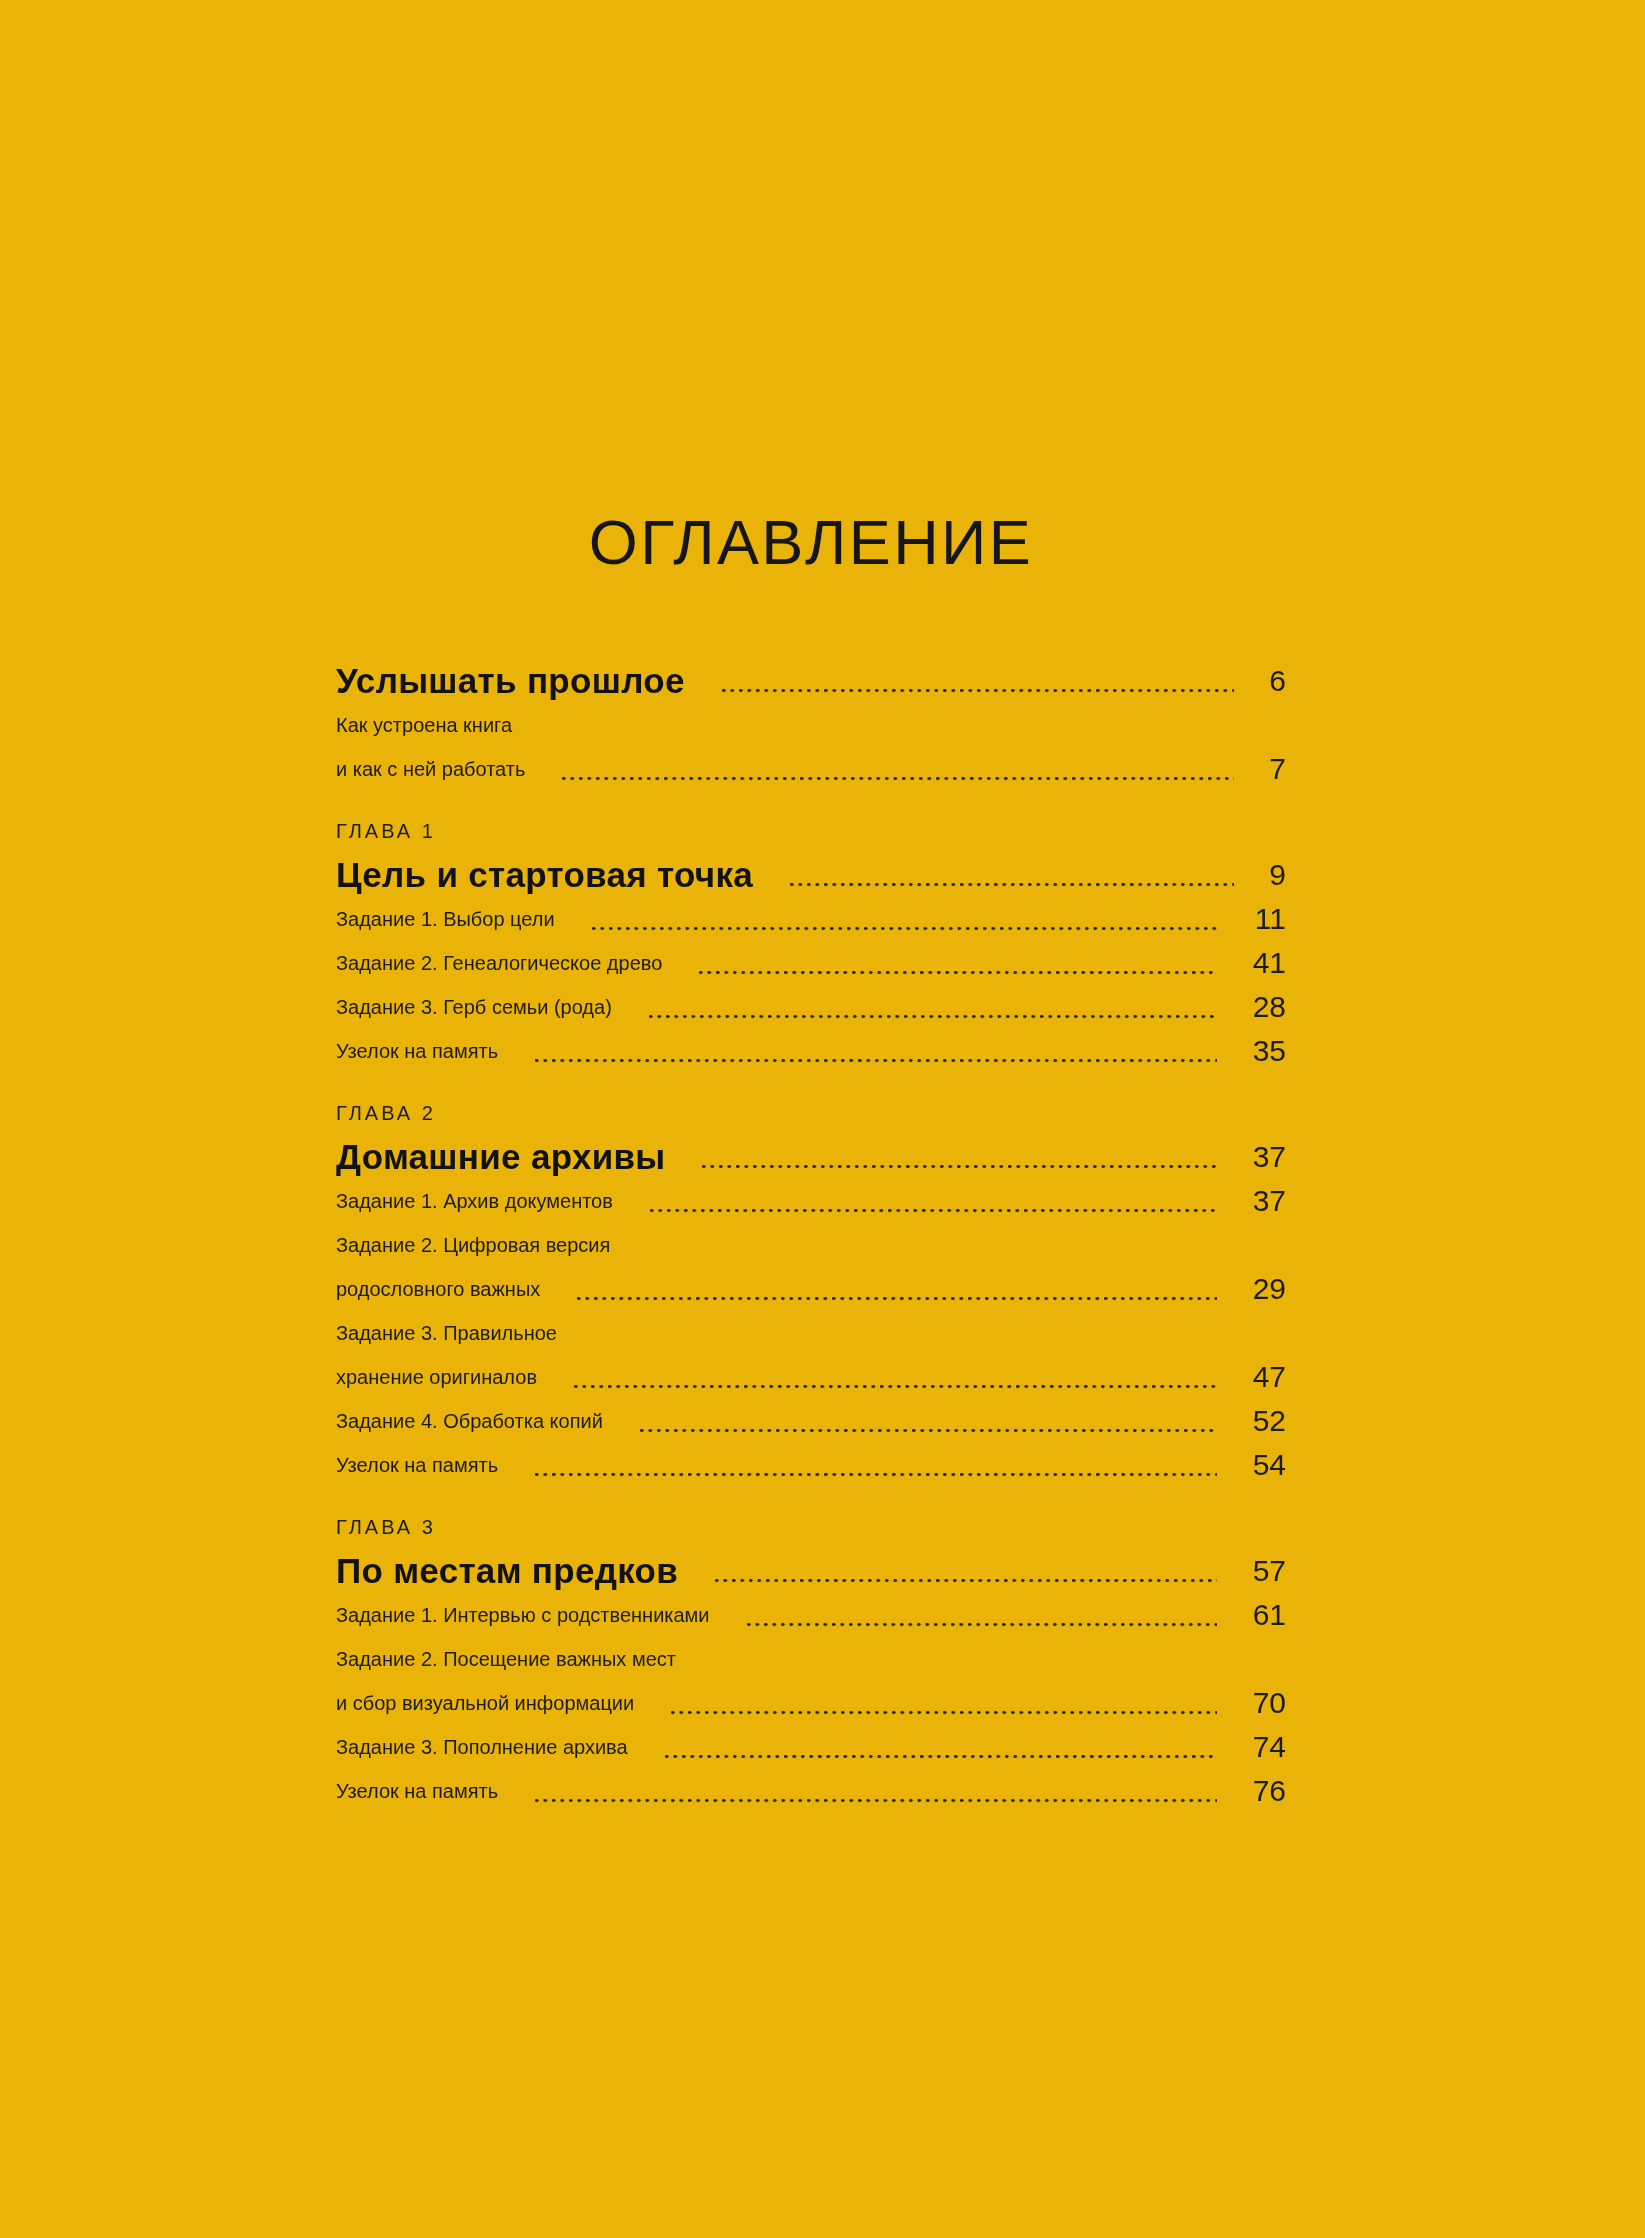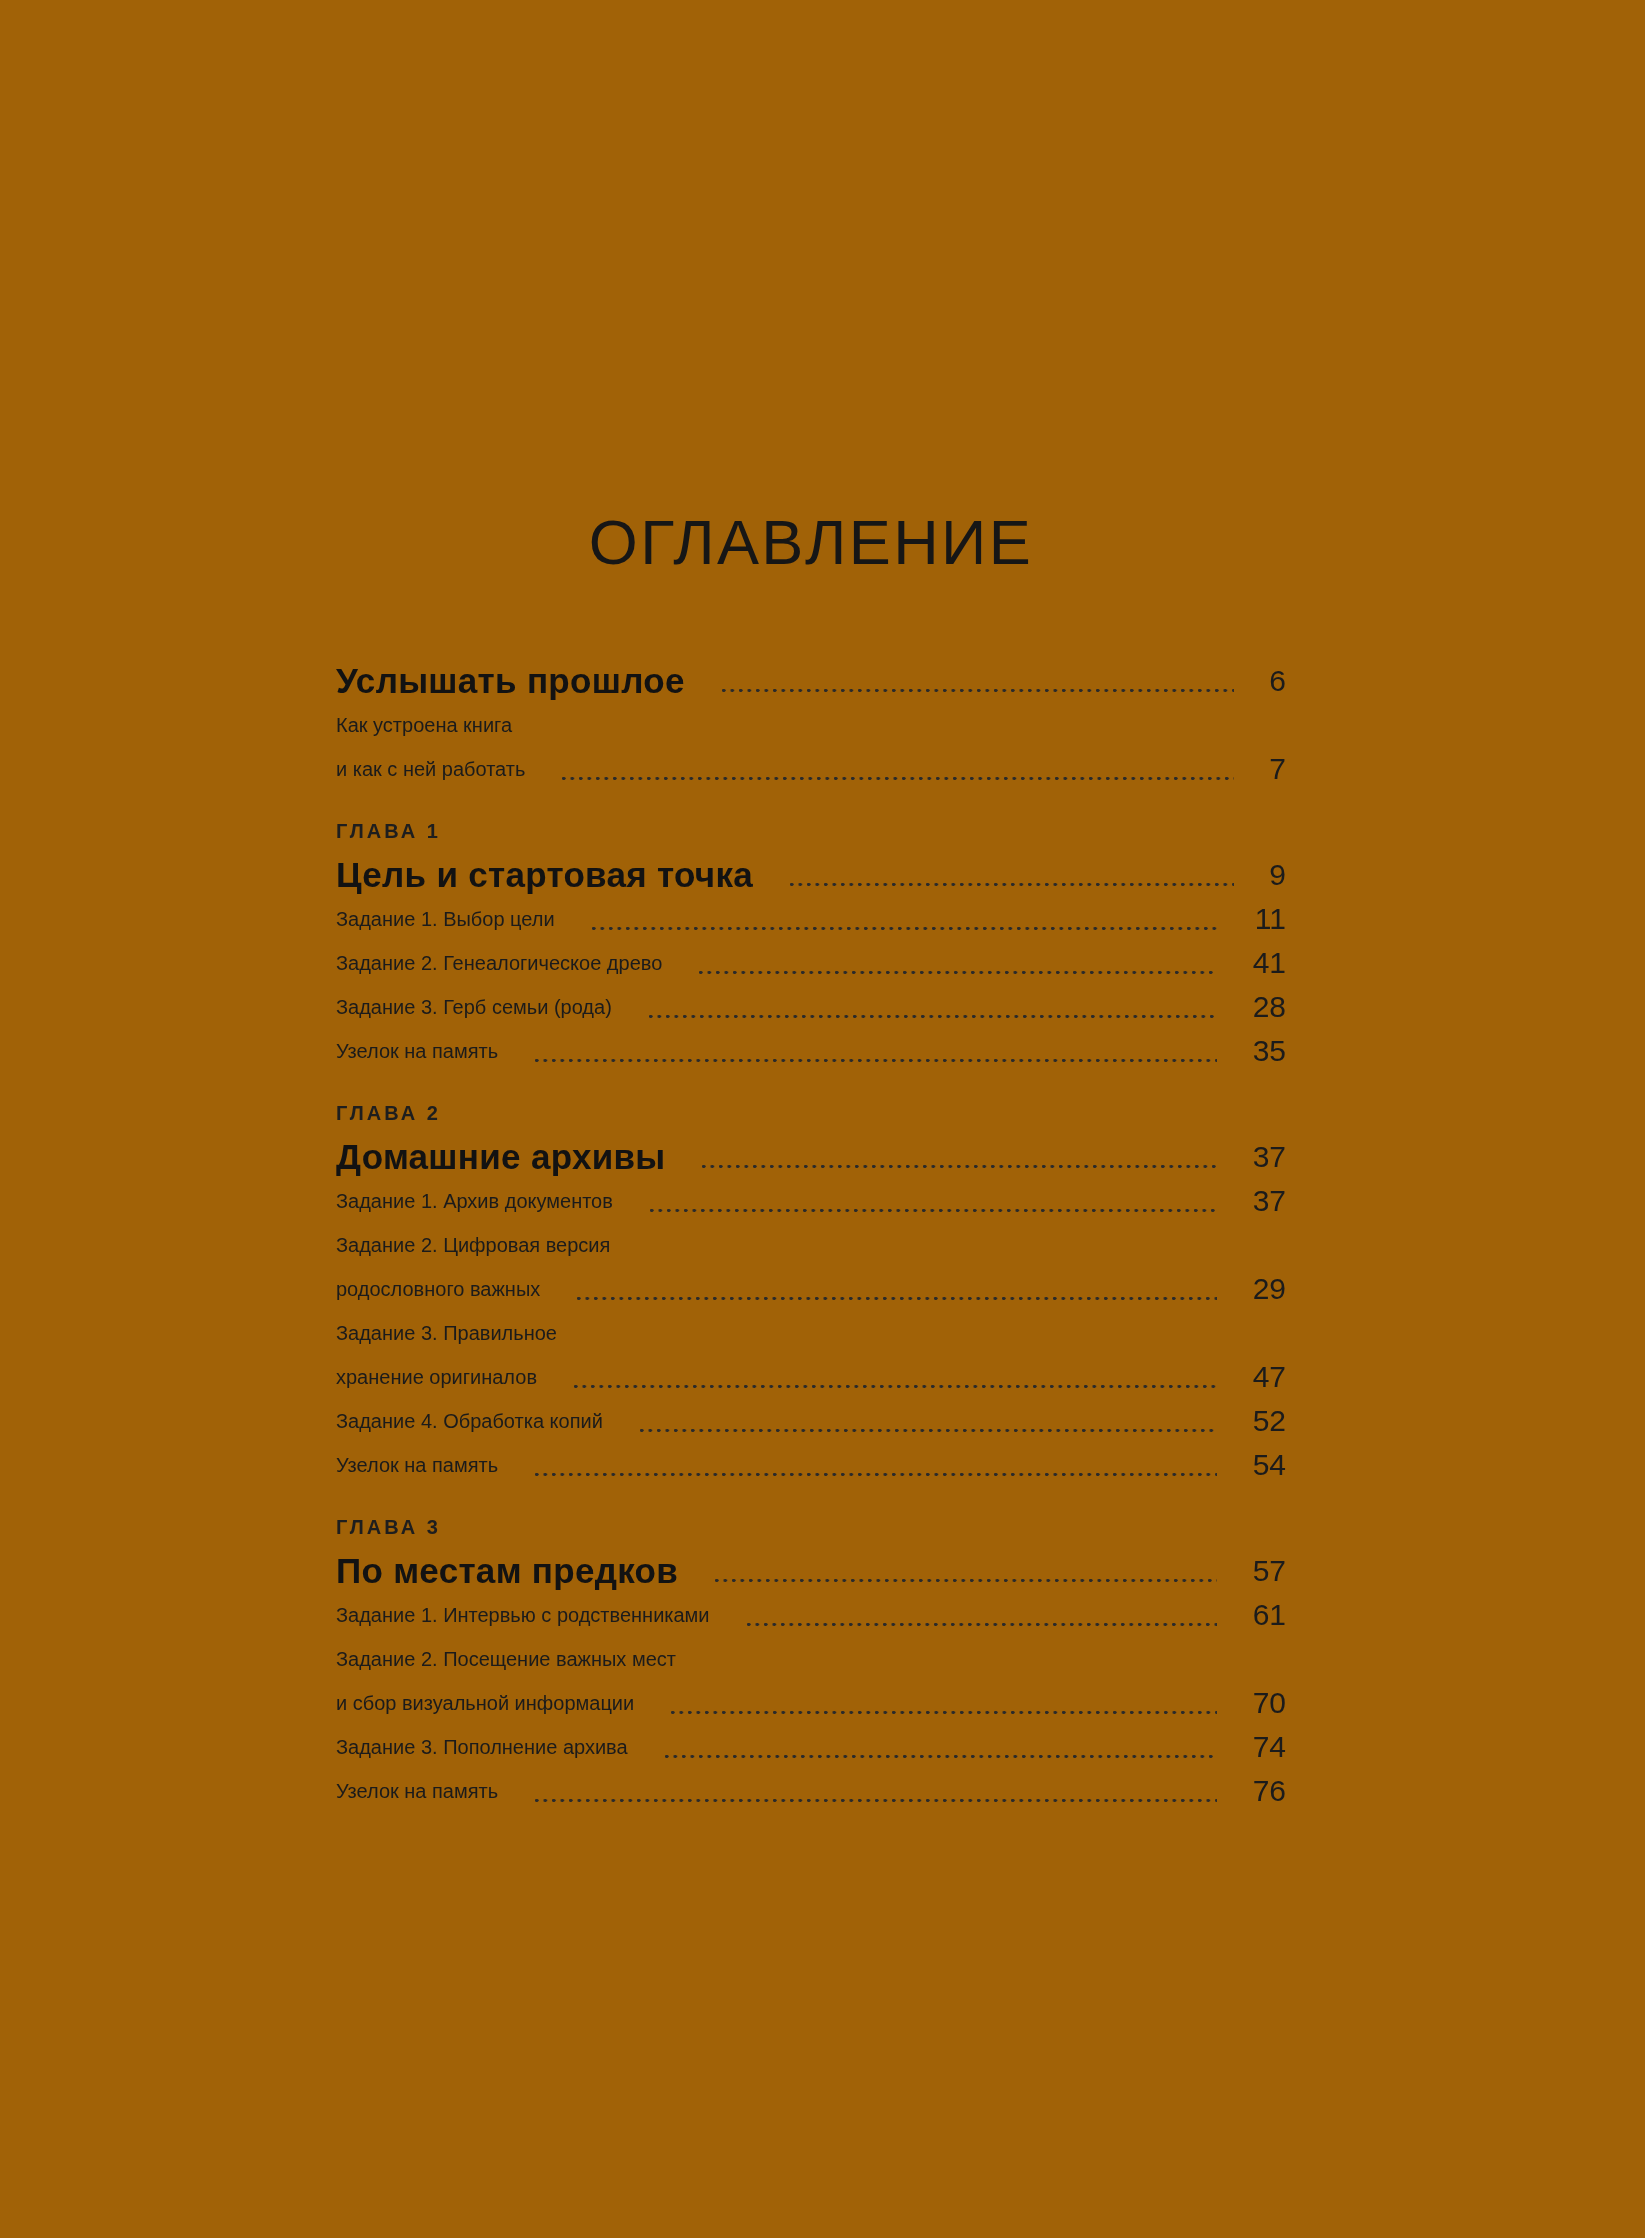--- a/index.html
+++ b/index.html
@@ -5,21 +5,21 @@
   html, body {
     margin: 0;
     padding: 0;
     background: #ffffff;
   }
   .page {
     position: relative;
     width: 1645px;
     height: 2239px;
     box-sizing: border-box;
-    background: #a16207;
+    background: #eab308;
     color: #1b1b1b;
     font-family: "Liberation Sans", sans-serif;
     padding: 509px 359px 0 336px;
     overflow: hidden;
   }
   .title {
     margin: 0 0 84px 0;
     font-size: 63px;
     font-weight: 400;
     letter-spacing: 2.4px;
@@ -47,21 +47,20 @@
   }
   .row.bold .label {
     font-size: 35px;
     font-weight: 700;
     letter-spacing: 0.3px;
     color: #121212;
   }
   .row.chapter .label {
     letter-spacing: 3px;
     color: #1e1e1e;
-    font-weight: bold;
   }
   .leader {
     flex: 1 1 auto;
     align-self: flex-end;
     height: 4.9px;
     margin: 0 9.7px 10.3px 11px;
     background: radial-gradient(circle at 1.8px 2.4px, #2a2a2a 1.5px, rgba(0,0,0,0) 1.9px) left bottom / 8.5px 4.9px repeat-x;
   }
   .pagenum {
     font-size: 30px;

